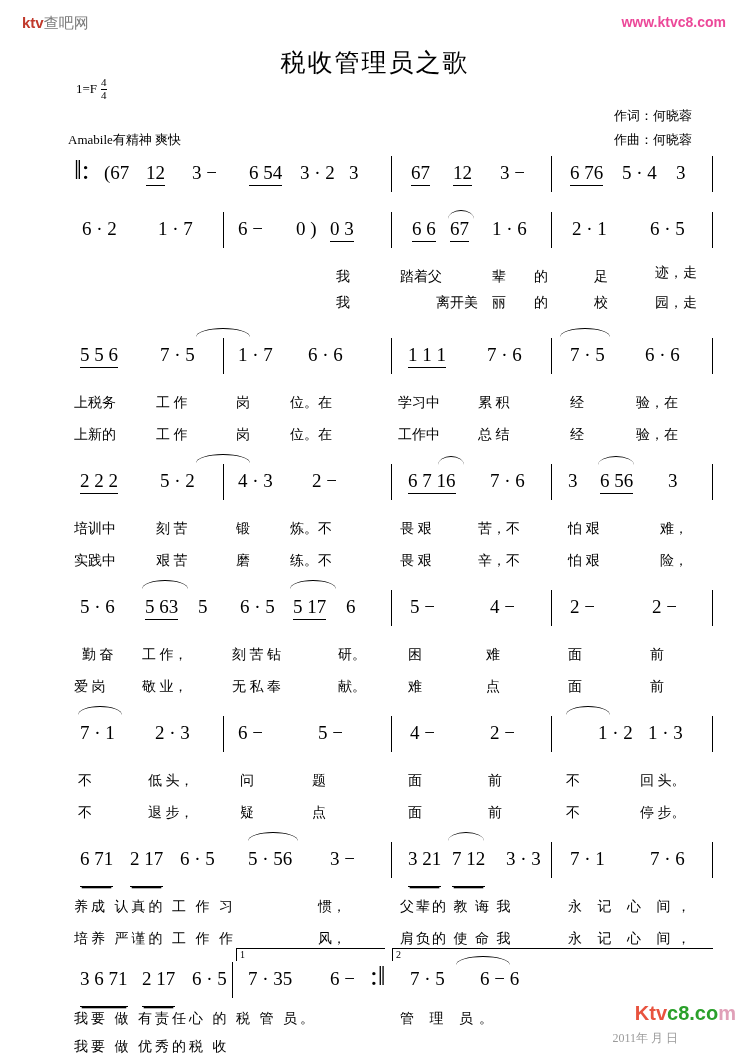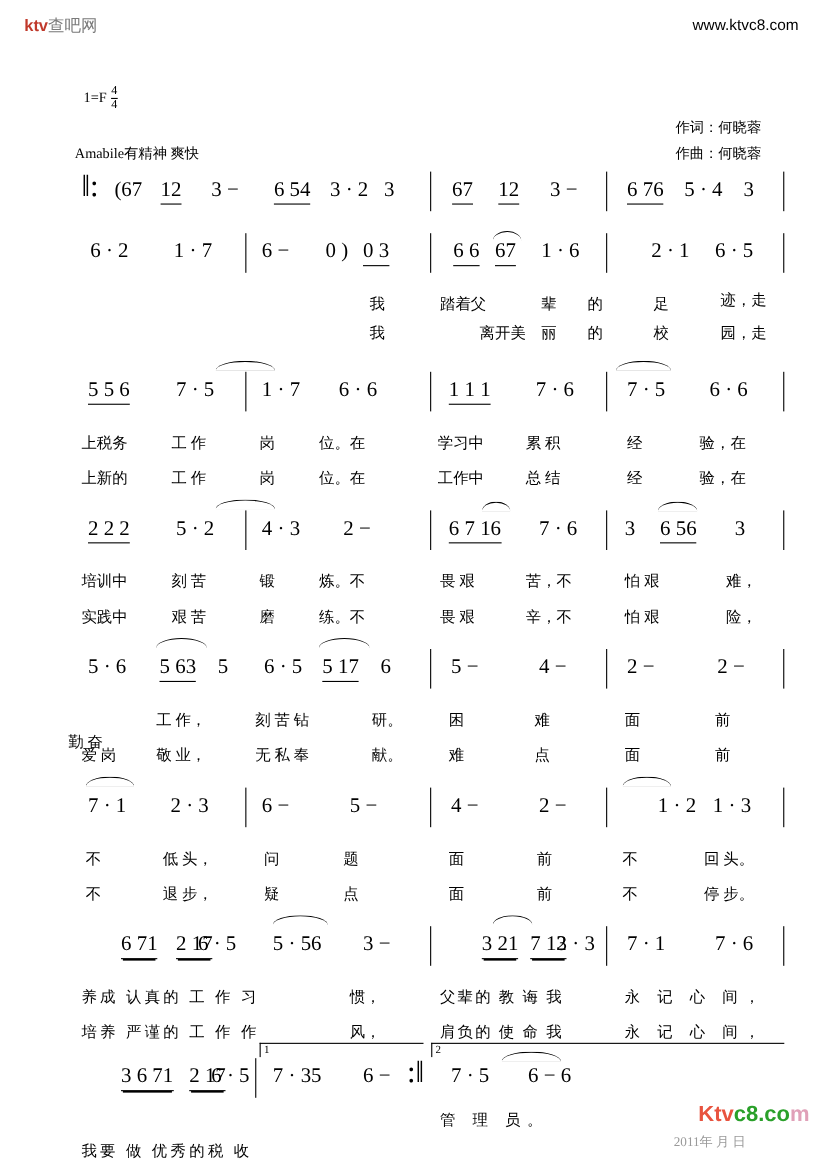--- a/index.html
+++ b/index.html
@@ -29,22 +29,22 @@
     font-family: "Liberation Sans", sans-serif;
     white-space: nowrap;
   }
   .wm-left .ktv { color: #c0392b; font-weight: bold; }
   .wm-left .cn { color: #7a7a7a; }
   .wm-right {
     position: absolute;
     right: 24px;
     top: 14px;
     font-size: 14px;
-    font-weight: normal;
-    color: #000000;
+    font-weight: bold;
+    color: #ec4899;
     font-family: "Liberation Sans", sans-serif;
   }
   .title {
     position: absolute;
     top: 46px;
     left: 0;
     width: 750px;
     text-align: center;
     font-size: 25px;
     font-family: "Liberation Serif", serif;
@@ -99,21 +99,21 @@
   }
   
   .system { position: absolute; left: 0; width: 750px; }
   .n {
     position: absolute;
     font-size: 19px;
     font-family: "Liberation Serif", serif;
     white-space: nowrap;
   }
   .underline1 { border-bottom: 1.3px solid #000; padding-bottom: 1px; }
-  .underline2 { border-bottom: 1.3px solid #000; padding-bottom: 1px; box-shadow: 0 3px 0 -1.7px #000; margin-left: 30px; }
+  .underline2 { border-bottom: 1.3px solid #000; padding-bottom: 16px; box-shadow: 0 3px 0 -1.7px #000; }
   .barline {
     position: absolute;
     width: 1.2px;
     background: #000;
   }
   .lyric {
     position: absolute;
     font-size: 14px;
     font-family: "Liberation Serif", serif;
     white-space: nowrap;
@@ -165,20 +165,21 @@
 </head>
 <body>
 
 <div class="page">
 
   <div class="wm-left">
     <span class="ktv">ktv</span><span class="cn">查吧网</span>
   </div>
   <div class="wm-right">www.ktvc8.com</div>
 
+  <div class="title">税收管理员之歌</div>
 
   <div class="keysig">
     <span>1=F</span><span class="frac"><span class="num">4</span><span class="den">4</span></span>
   </div>
 
   <div class="tempo2">Amabile有精神  爽快</div>
   <div class="credit1">作词：何晓蓉</div>
   <div class="credit2">作曲：何晓蓉</div>
 
   <div class="system" style="top:158px; height:48px;">
@@ -206,21 +207,21 @@
     <div class="barline" style="left:223px; top:-2px; height:36px;"></div>
     <div class="n" style="left:238px; top:4px;">6 −</div>
     <div class="n" style="left:296px; top:4px;">0 )</div>
     <div class="n underline1" style="left:330px; top:4px;">0 3</div>
     <div class="barline" style="left:391px; top:-2px; height:36px;"></div>
     <div class="n underline1" style="left:412px; top:4px;">6 6</div>
     <div class="slur" style="left:448px; top:-4px; width:26px;"></div>
     <div class="n underline1" style="left:450px; top:4px;">67</div>
     <div class="n" style="left:492px; top:4px;">1 · 6</div>
     <div class="barline" style="left:551px; top:-2px; height:36px;"></div>
-    <div class="n" style="left:592px; top:4px;">2 · 1</div>
+    <div class="n" style="left:572px; top:4px;">2 · 1</div>
     <div class="n" style="left:650px; top:4px;">6 · 5</div>
     <div class="barline" style="left:712px; top:-2px; height:36px;"></div>
 
     <div class="lyric" style="left:336px; top:54px;">我</div>
     <div class="lyric" style="left:400px; top:54px;">踏着父</div>
     <div class="lyric" style="left:492px; top:54px;">辈</div>
     <div class="lyric" style="left:534px; top:54px;">的</div>
     <div class="lyric" style="left:594px; top:54px;">足</div>
     <div class="lyric" style="left:655px; top:50px;">迹，走</div>
 
@@ -314,21 +315,21 @@
     <div class="n underline1" style="left:293px; top:4px;">5 17</div>
     <div class="n" style="left:346px; top:4px;">6</div>
     <div class="barline" style="left:391px; top:-2px; height:36px;"></div>
     <div class="n" style="left:410px; top:4px;">5 −</div>
     <div class="n" style="left:490px; top:4px;">4 −</div>
     <div class="barline" style="left:551px; top:-2px; height:36px;"></div>
     <div class="n" style="left:570px; top:4px;">2 −</div>
     <div class="n" style="left:652px; top:4px;">2 −</div>
     <div class="barline" style="left:712px; top:-2px; height:36px;"></div>
 
-    <div class="lyric" style="left:62px; top:54px;margin-top:20px;">勤 奋</div>
+    <div class="lyric" style="left:82px; top:54px;">勤 奋</div>
     <div class="lyric" style="left:142px; top:54px;">工 作，</div>
     <div class="lyric" style="left:232px; top:54px;">刻 苦 钻</div>
     <div class="lyric" style="left:338px; top:54px;">研。</div>
     <div class="lyric" style="left:408px; top:54px;">困</div>
     <div class="lyric" style="left:486px; top:54px;">难</div>
     <div class="lyric" style="left:568px; top:54px;">面</div>
     <div class="lyric" style="left:650px; top:54px;">前</div>
 
     <div class="lyric" style="left:74px; top:86px;">爱 岗</div>
     <div class="lyric" style="left:142px; top:86px;">敬 业，</div>
@@ -415,20 +416,21 @@
     <div class="n underline2" style="left:142px; top:6px;">2 17</div>
     <div class="n" style="left:192px; top:6px;">6 · 5</div>
     <div class="barline" style="left:232px; top:0px; height:36px;"></div>
     <div class="n" style="left:248px; top:6px;">7 · 35</div>
     <div class="n" style="left:330px; top:6px;">6 −</div>
     <div class="repeat-start" style="left:370px; top:-2px;">:‖</div>
     <div class="n" style="left:410px; top:6px;">7 · 5</div>
     <div class="slur" style="left:456px; top:-6px; width:54px;"></div>
     <div class="n" style="left:480px; top:6px;">6 − 6</div>
 
+    <div class="lyric" style="left:74px; top:48px; letter-spacing:3px;">我要 做 有责任心 的 税 管 员。</div>
     <div class="lyric" style="left:400px; top:48px; letter-spacing:6px;">管 理 员。</div>
     <div class="lyric" style="left:74px; top:76px; letter-spacing:3px;">我要 做 优秀的税 收</div>
   </div>
 
   <div class="footer-wm">
     <span class="a">Ktv</span><span class="b">c8.co</span><span class="c">m</span>
   </div>
   <div class="footer-date">2011年    月   日</div>
 
 </div>

